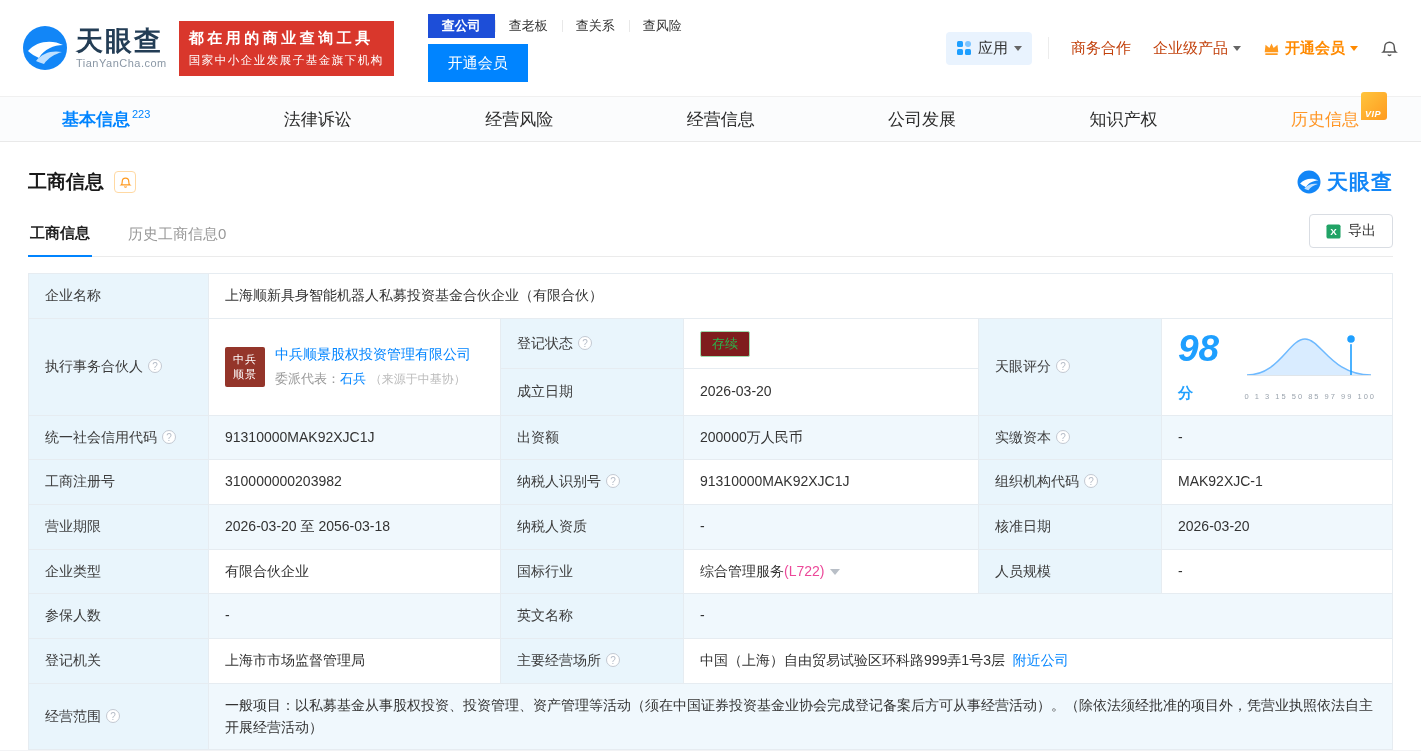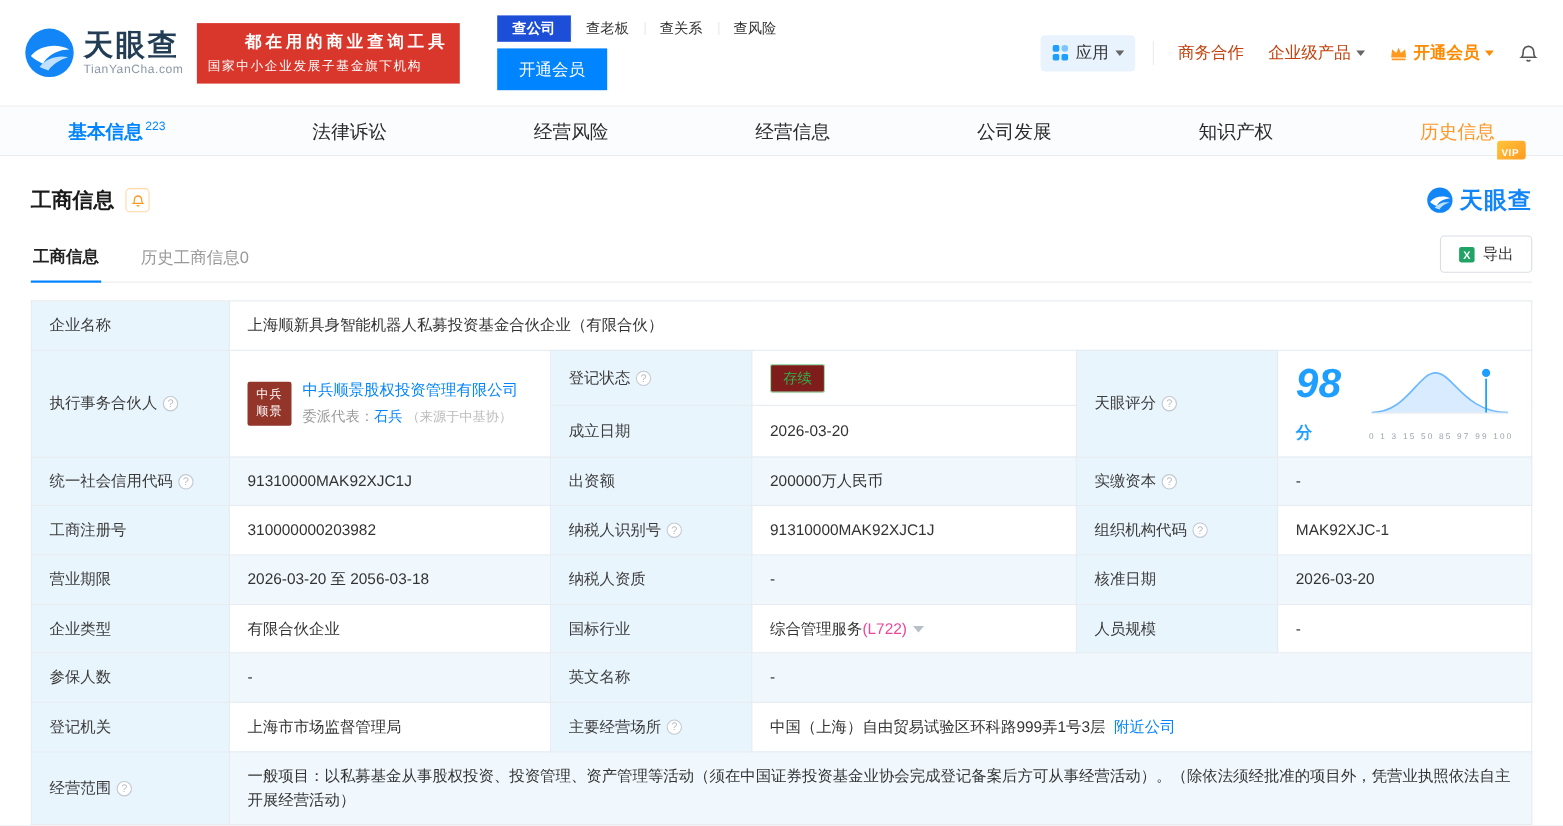--- a/index.html
+++ b/index.html
@@ -6,21 +6,21 @@
   html,body { background:#f2f3f5; }
   body { font-family:"Liberation Sans","DejaVu Sans",sans-serif; color:#333; }
   .page { width:1421px; background:#fff; margin:0 auto; }
 
   
   .header { display:flex; align-items:center; height:96px; padding:0 22px; background:#fff; }
   .logo { display:flex; align-items:center; gap:8px; flex:none; cursor:pointer; }
   .logo-cn { font-size:27px; font-weight:bold; color:#233d55; letter-spacing:2px; line-height:1.1; }
   .logo-en { font-size:11px; color:#8a97a5; letter-spacing:.5px; }
   .banner { margin-left:12px; background:#d9372c; color:#fff; padding:8px 10px; flex:none; }
-  .banner-l1 { font-size:15px; font-weight:bold; letter-spacing:3.5px; white-space:nowrap;margin-left:34px; }
+  .banner-l1 { font-size:15px; font-weight:bold; letter-spacing:3.5px; white-space:nowrap; }
   .banner-l2 { font-size:11.5px; letter-spacing:1.5px; margin-top:5px; white-space:nowrap; }
 
   .search-wrap { margin-left:34px; flex:none; }
   .search-tabs { display:flex; align-items:center; margin-bottom:6px; }
   .search-tab { font-size:13px; color:#333; padding:3px 14px; cursor:pointer; position:relative; }
   .search-tab.active { background:#1d4ed8; color:#fff; font-weight:bold; }
   .search-tab + .search-tab:not(.active)::before { content:""; position:absolute; left:0; top:6px; bottom:6px; width:1px; background:#e8e8e8; }
   .search-box { display:flex; }
   .search-input-wrap { position:relative; width:452px; }
   .search-input { width:100%; height:38px; border:2px solid #0084ff; border-right:none; padding:0 34px 0 12px; font-size:14px; color:#333; outline:none; font-family:inherit; }
@@ -35,21 +35,21 @@
   .caret { width:0; height:0; border-left:4px solid transparent; border-right:4px solid transparent; border-top:5px solid #666; display:inline-block; }
   .caret.orange { border-top-color:#ff8a00; }
   .bell-btn { cursor:pointer; display:flex; align-items:center; }
 
   
   .nav { display:flex; align-items:center; justify-content:space-between; height:46px; background:#fbfcfd; border-top:1px solid #f0f0f0; border-bottom:1px solid #e9e9e9; padding:0 60px; }
   .nav-tab { font-size:17px; color:#2a2a2a; cursor:pointer; position:relative; padding:4px 2px; }
   .nav-tab.active { color:#0084ff; font-weight:bold; }
   .nav-badge { font-size:11px; color:#0084ff; vertical-align:super; margin-left:2px; font-weight:normal; }
   .nav-tab.vip-tab { color:#ff9626; }
-  .vip-flag { position:absolute; top:-12px; right:-26px; background:linear-gradient(135deg,#ffc53d,#ff9a1f); color:#fff; font-size:9px; font-weight:bold; padding:6px 6px 1px 4px; border-radius:3px 3px 3px 0; letter-spacing:.5px;margin-top:36px; }
+  .vip-flag { position:absolute; top:-12px; right:-26px; background:linear-gradient(135deg,#ffc53d,#ff9a1f); color:#fff; font-size:9px; font-style:italic; font-weight:bold; padding:17px 6px 1px 4px; border-radius:3px 3px 3px 0; letter-spacing:.5px; }
 
   
   .section { padding:0 28px 0; background:#fff; }
   .section-head { display:flex; align-items:center; padding:26px 0 18px; }
   .section-title { font-size:19px; font-weight:bold; color:#1a1a1a; }
   .title-bell { margin-left:10px; width:22px; height:22px; border:1px solid #ffd9a3; border-radius:4px; display:flex; align-items:center; justify-content:center; cursor:pointer; background:#fff; }
   .watermark { margin-left:auto; display:flex; align-items:center; gap:6px; }
   .watermark-text { font-size:21px; font-weight:bold; color:#1286f7; letter-spacing:1px; }
 
   .subtabs-row { display:flex; align-items:flex-end; border-bottom:1px solid #ebebeb; position:relative; }

